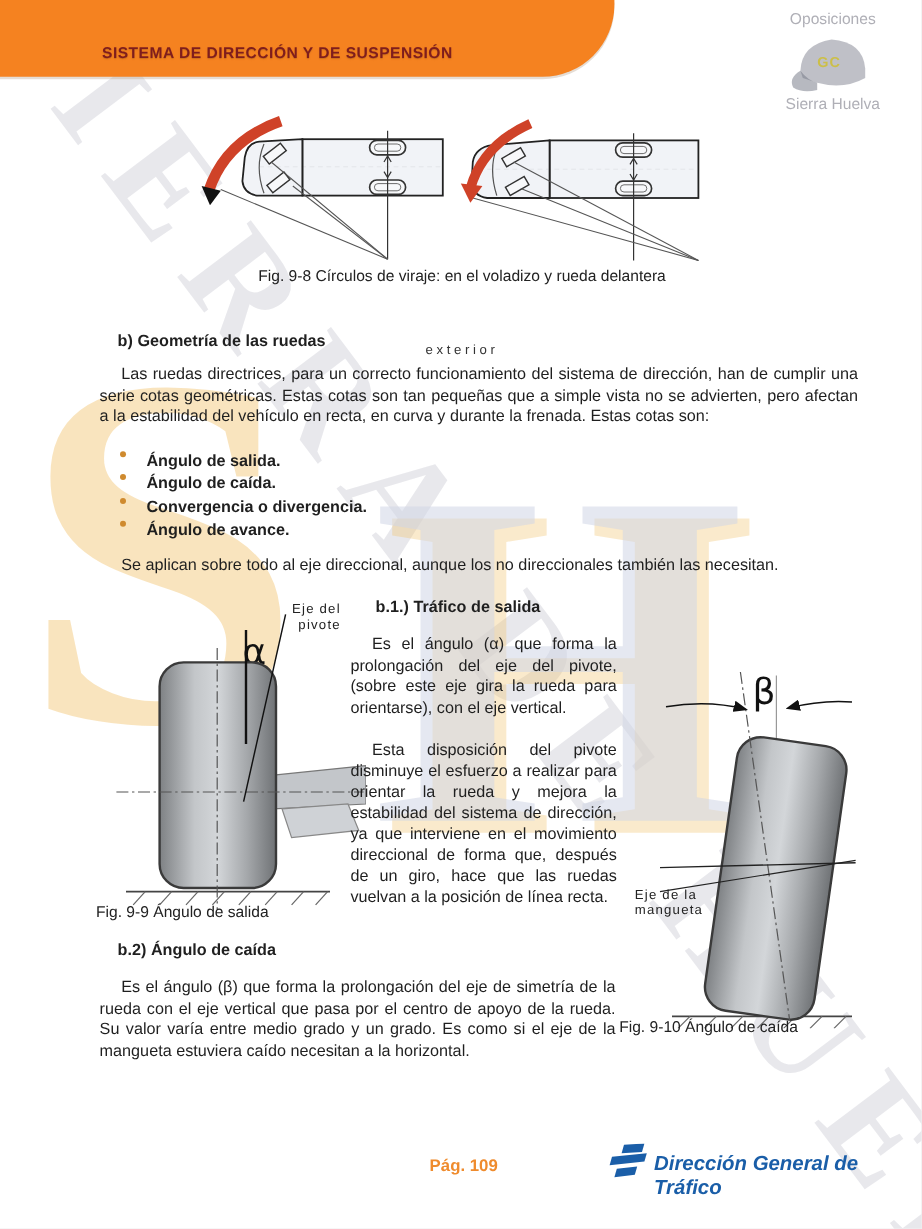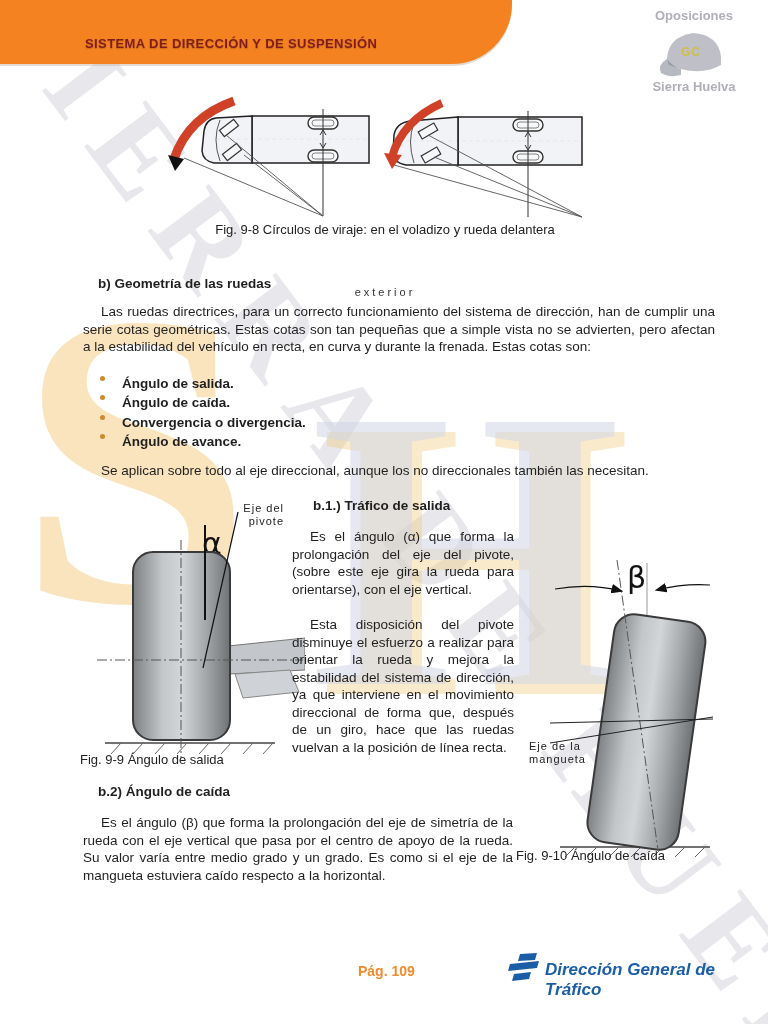--- a/index.html
+++ b/index.html
@@ -14,21 +14,21 @@
     left:0;top:0;width:512px;height:64px;background:#f58220;
     border-radius:0 0 60px 0;box-shadow:0 2px 0 rgba(190,170,150,.4);
   }
   .banner-title{
     left:85px;top:36px;font-size:13px;font-weight:bold;color:#7f1d1d;
     letter-spacing:.4px;text-shadow:0 1px 1px rgba(160,90,20,.5);
   }
   
   .corner{right:14px;top:8px;width:120px;text-align:center;}
   .corner-top,.corner-bottom{
-    font-size:13px;font-weight:bold;color:rgba(148,148,158,.75);
+    font-size:13px;font-weight:normal;color:rgba(148,148,158,.75);
   }
   .corner-cap{position:relative;width:78px;height:54px;margin:2px auto 0;}
   .corner-gc{
     position:absolute;left:26px;top:20px;font-size:12px;font-weight:bold;
     color:rgba(205,191,58,.9);letter-spacing:1px;
   }
   
   .wm-diagonal{
     left:70px;top:-50px;transform:rotate(53deg);transform-origin:0 0;
     font-family:"Liberation Serif",serif;font-weight:bold;font-size:118px;
@@ -231,21 +231,21 @@
       <line x1="122" y1="5" x2="163" y2="295" stroke="#555" stroke-width="1" stroke-dasharray="10,3,2,3"></line>
       <path d="M60,34 Q95,28 126,36" fill="none" stroke="#111" stroke-width="1.2" marker-end="url(#arrR)"></path>
       <path d="M215,30 Q190,28 162,35" fill="none" stroke="#111" stroke-width="1.2" marker-end="url(#arrR)"></path>
       <line x1="55" y1="168" x2="218" y2="164" stroke="#222" stroke-width="1.2"></line>
       <line x1="55" y1="188" x2="218" y2="162" stroke="#222" stroke-width="1"></line>
     </svg>
 
     <div class="abs figcap" style="left:516px;top:848px;">Fig. 9-10 Ángulo de caída</div>
 
     <div class="abs h-bold" style="left:98px;top:784px;">b.2) Ángulo de caída</div>
-    <div class="abs para" style="left:83px;top:814px;width:430px;">Es el ángulo (β) que forma la prolongación del eje de simetría de la rueda con el eje vertical que pasa por el centro de apoyo de la rueda. Su valor varía entre medio grado y un grado. Es como si el eje de la mangueta estuviera caído respecto a la horizontal.</div>
+    <div class="abs para" style="left:83px;top:814px;width:430px;">Es el ángulo (β) que forma la prolongación del eje de simetría de la rueda con el eje vertical que pasa por el centro de apoyo de la rueda. Su valor varía entre medio grado y un grado. Es como si el eje de la mangueta estuviera caído necesitan a la horizontal.</div>
 
     <div class="abs page-num" style="left:358px;top:963px;">Pág. 109</div>
     <svg class="abs" style="left:506px;top:953px;" width="34" height="32" viewBox="0 0 34 32">
       <path d="M14,1 L31,0 L29,7 L12,8 Z" fill="#1a5ea8"></path>
       <path d="M4,11 L33,8 L31,15 L2,18 Z" fill="#1a5ea8"></path>
       <path d="M8,21 L25,19 L23,26 L6,28 Z" fill="#1a5ea8"></path>
     </svg>
     <div class="abs dgt-text" style="left:545px;top:960px;">Dirección General de Tráfico</div>
 
   </div>

